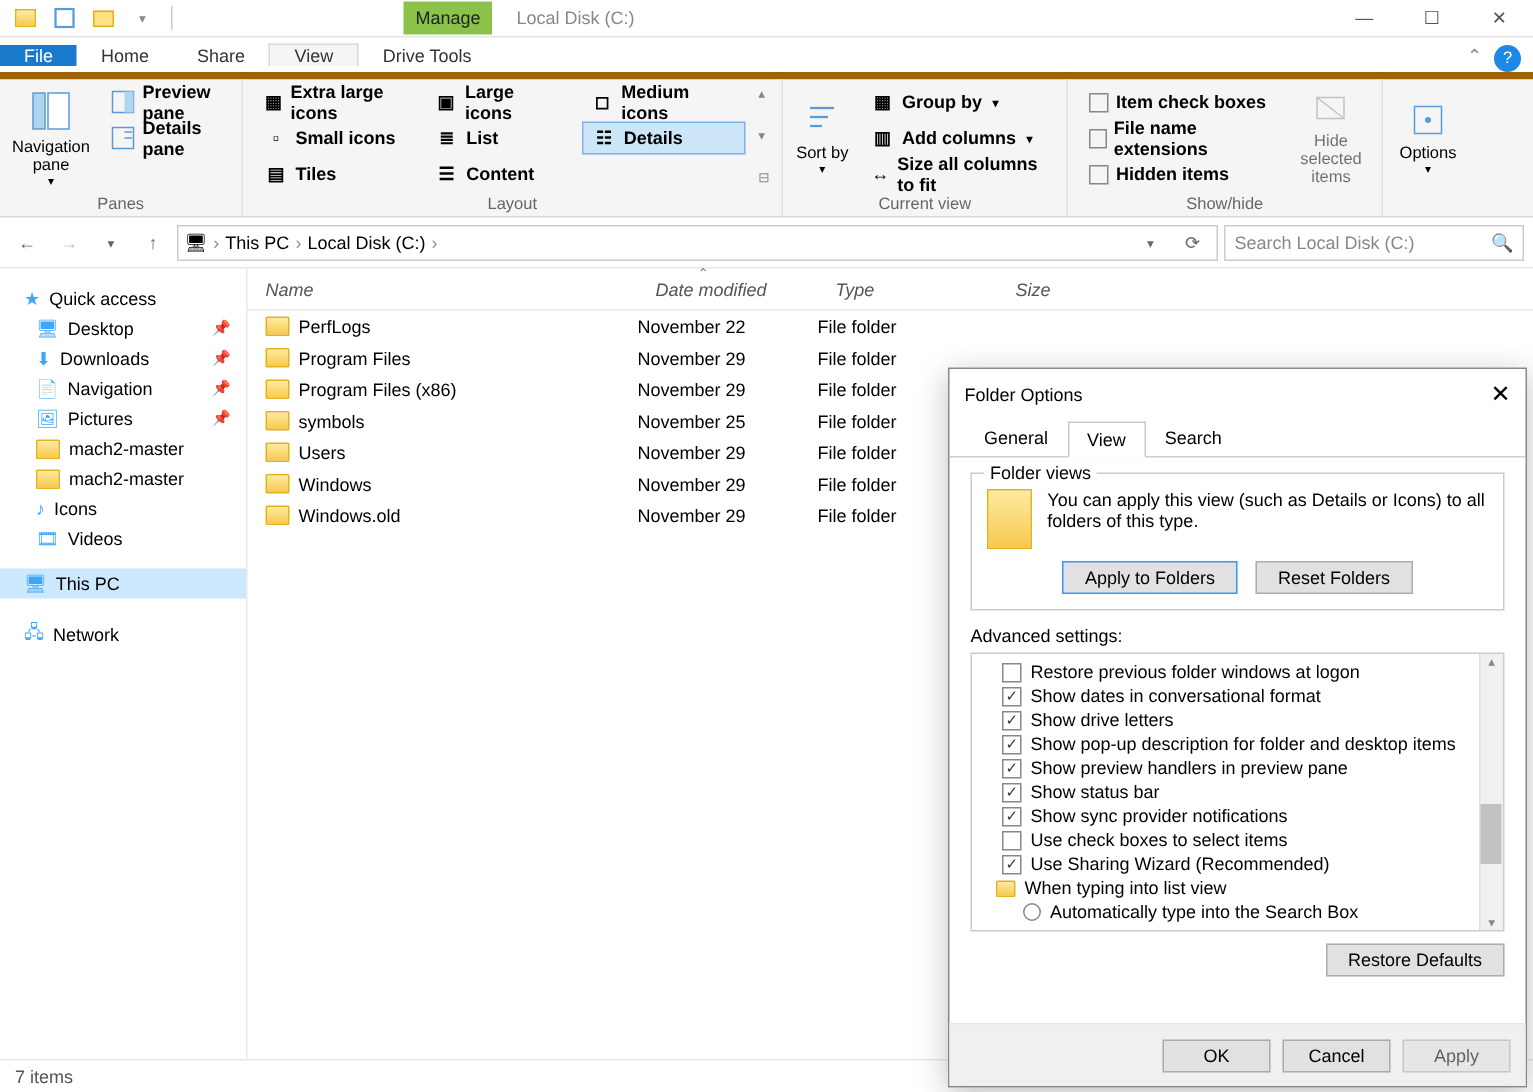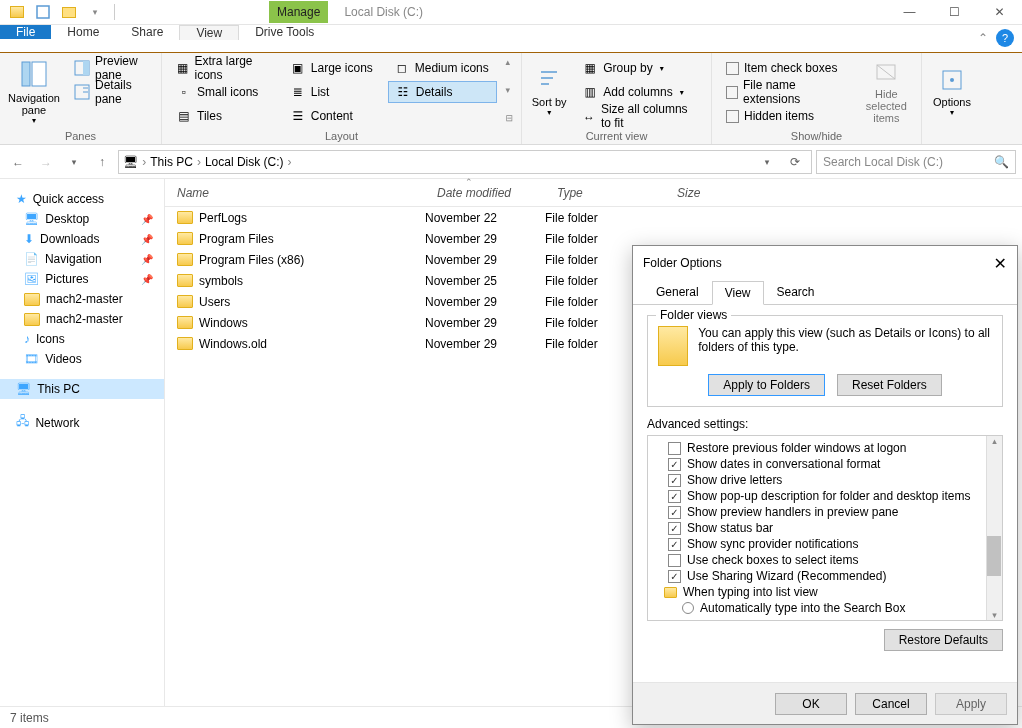--- a/index.html
+++ b/index.html
@@ -9,36 +9,36 @@
 .titlebar { height: 25px; display: flex; align-items: center; border-bottom: 1px solid #e5e5e5; }
 .qat { display: flex; align-items: center; gap: 4px; padding-left: 6px; }
 .qat-icon { width: 22px; height: 22px; display: flex; align-items: center; justify-content: center; }
 .qat-divider { width: 1px; height: 16px; background: #ccc; margin: 0 4px; }
 .tab-contextual { background: #8bc34a; color: #222; padding: 4px 8px; font-size: 12px; margin-left: 150px; }
 .tab-disk { color: #888; padding: 4px 16px; }
 .win-controls { margin-left: auto; display: flex; }
 .win-btn { width: 45px; height: 25px; display: flex; align-items: center; justify-content: center; font-size: 12px; color: #555; }
 
 
-.tabrow { height: 28px; display: flex; align-items: flex-start; border-bottom: 1px solid #a16207; }
+.tabrow { height: 28px; display: flex; align-items: center; border-bottom: 5px solid #a16207; }
 .tab { padding: 0 16px; display: flex; align-items: center; font-size: 12px; color: #333; }
 .tab.file { background: #1979ca; color: #fff; }
 .tab.active { background: #f5f5f5; border: 1px solid #dadada; border-bottom: none; }
 .tab-spacer { flex: 1; }
 .tab-help { width: 18px; height: 18px; border-radius: 50%; background: #1e88e5; color: #fff; display: flex; align-items: center; justify-content: center; margin: 4px 8px 0 0; font-size: 11px; }
 
 
 .ribbon { height: 92px; background: #f5f5f5; border-bottom: 1px solid #dadada; display: flex; }
 .ribbon-group { border-right: 1px solid #e3e3e3; padding: 4px 8px 2px 8px; display: flex; flex-direction: column; }
 .ribbon-group-body { flex: 1; display: flex; align-items: flex-start; gap: 8px; }
 .ribbon-group-label { text-align: center; font-size: 11px; color: #666; padding-top: 2px; }
 .ribbon-big { display: flex; flex-direction: column; align-items: center; justify-content: center; width: 60px; height: 70px; font-size: 11px; text-align: center; }
 .ribbon-big svg, .ribbon-big .icon-box { margin-bottom: 4px; }
 .ribbon-col { display: flex; flex-direction: column; gap: 2px; }
-.ribbon-item { display: flex; align-items: center; gap: 5px; padding: 1px 6px; font-size: 12px; height: 22px; }
+.ribbon-item { display: flex; align-items: center; gap: 5px; padding: 1px 6px; font-size: 12px; height: 22px; font-weight: bold; }
 .ribbon-item.sel { background: #cde6f7; border: 1px solid #7eb4ea; }
 .ribbon-item .ic { width: 16px; height: 16px; display: flex; align-items: center; justify-content: center; }
 .chk { width: 13px; height: 13px; border: 1px solid #888; }
 
 
 .addrbar { height: 34px; display: flex; align-items: center; padding: 0 6px; gap: 4px; border-bottom: 1px solid #e8e8e8;}
 .nav-btn { width: 24px; height: 24px; display: flex; align-items: center; justify-content: center; color: #666; }
 .addrbox { flex: 1; height: 24px; border: 1px solid #ccc; display: flex; align-items: center; padding: 0 4px; gap: 4px; }
 .crumb { display: flex; align-items: center; gap: 2px; }
 .crumb-sep { color: #888; }

